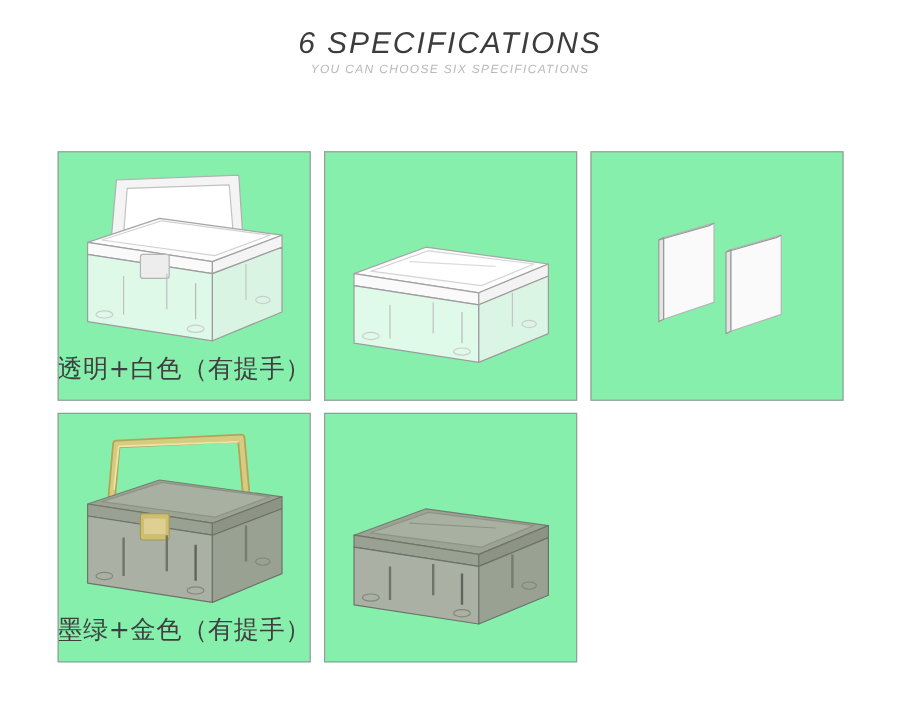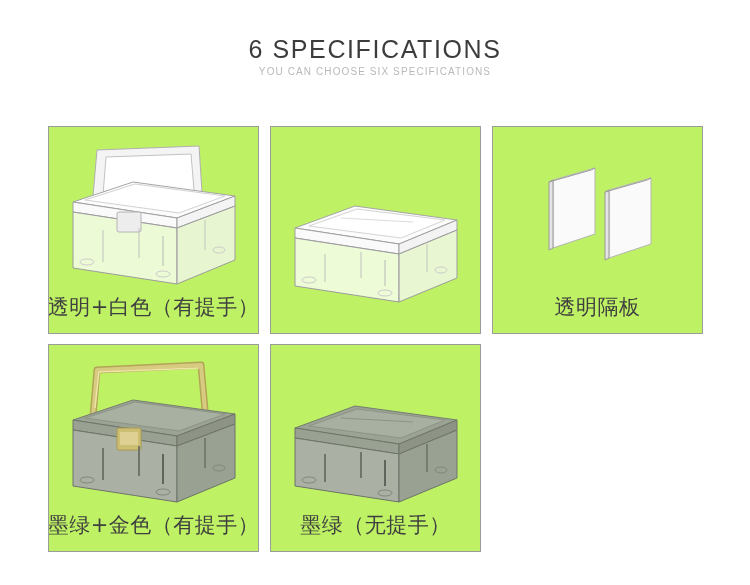--- a/index.html
+++ b/index.html
@@ -12,21 +12,22 @@
     height: 585px;
     overflow: hidden;
     font-family: "Liberation Sans", "DejaVu Sans", sans-serif;
     color: #444;
     position: relative;
   }
 
   
   .header {
     text-align: center;
-    padding-top: 36px;
+    padding-top: 23px;
+    font-style: italic;
   }
   .page-title {
     font-size: 25px;
     font-weight: 300;
     letter-spacing: 1.6px;
     color: #3c3c3c;
     line-height: 1.1;
     margin: 0;
   }
   .subtitle-block {
@@ -47,21 +48,21 @@
     top: 126px;
     width: 656px;
     display: grid;
     grid-template-columns: 211px 211px 211px;
     grid-template-rows: 208px 208px;
     column-gap: 11px;
     row-gap: 10px;
   }
   .card {
     border: 1px solid #9b9b9b;
-    background: #bef264;
+    background: #86efac;
     box-sizing: border-box;
     display: flex;
     flex-direction: column;
     align-items: center;
     justify-content: flex-start;
     overflow: hidden;
   }
   .card-figure {
     flex: 1 1 auto;
     width: 100%;
@@ -165,21 +166,20 @@
           <path d="M30 38 L72 26 L72 92 L30 106 Z" fill="#fafafa" stroke="#b5b5b5" stroke-width="1"></path>
           <path d="M30 38 L26 40 L26 108 L30 106 Z" fill="#e4e4e4" stroke="#9a9a9a" stroke-width="1"></path>
           <path d="M26 40 L68 28 L72 26" fill="none" stroke="#9a9a9a" stroke-width="1"></path>
 
           <path d="M86 48 L128 36 L128 102 L86 116 Z" fill="#fafafa" stroke="#b5b5b5" stroke-width="1"></path>
           <path d="M86 48 L82 50 L82 118 L86 116 Z" fill="#e4e4e4" stroke="#9a9a9a" stroke-width="1"></path>
           <path d="M82 50 L124 38 L128 36" fill="none" stroke="#9a9a9a" stroke-width="1"></path>
         </g>
       </svg>
     </div>
-    <div class="card-label">透明隔板</div>
   </div>
 
   <div class="card">
     <div class="card-figure">
       <svg width="190" height="148" viewBox="0 0 190 148">
         <g stroke-width="1" stroke-linejoin="round">
 
           <path d="M34 60 L38 14 L142 9 L146 54" fill="none" stroke="#b3a457" stroke-width="7"></path>
           <path d="M34 60 L38 14 L142 9 L146 54" fill="none" stroke="#d7ca81" stroke-width="4"></path>
           <path d="M36 52 L40 16 L140 12" fill="none" stroke="#efe5a8" stroke-width="1.4"></path>
@@ -231,17 +231,16 @@
           <path d="M80 96 L80 122" stroke="#6f7569" stroke-width="2"></path>
           <path d="M104 104 L104 130" stroke="#5f655c" stroke-width="2"></path>
           <path d="M146 88 L146 116" stroke="#767d70" stroke-width="2"></path>
 
           <ellipse cx="28" cy="124" rx="7" ry="3" fill="none" stroke="#818878"></ellipse>
           <ellipse cx="104" cy="137" rx="7" ry="3" fill="none" stroke="#818878"></ellipse>
           <ellipse cx="160" cy="114" rx="6" ry="3" fill="none" stroke="#818878"></ellipse>
         </g>
       </svg>
     </div>
-    <div class="card-label">墨绿（无提手）</div>
   </div>
 
 
 </div>
 
 </body></html>

